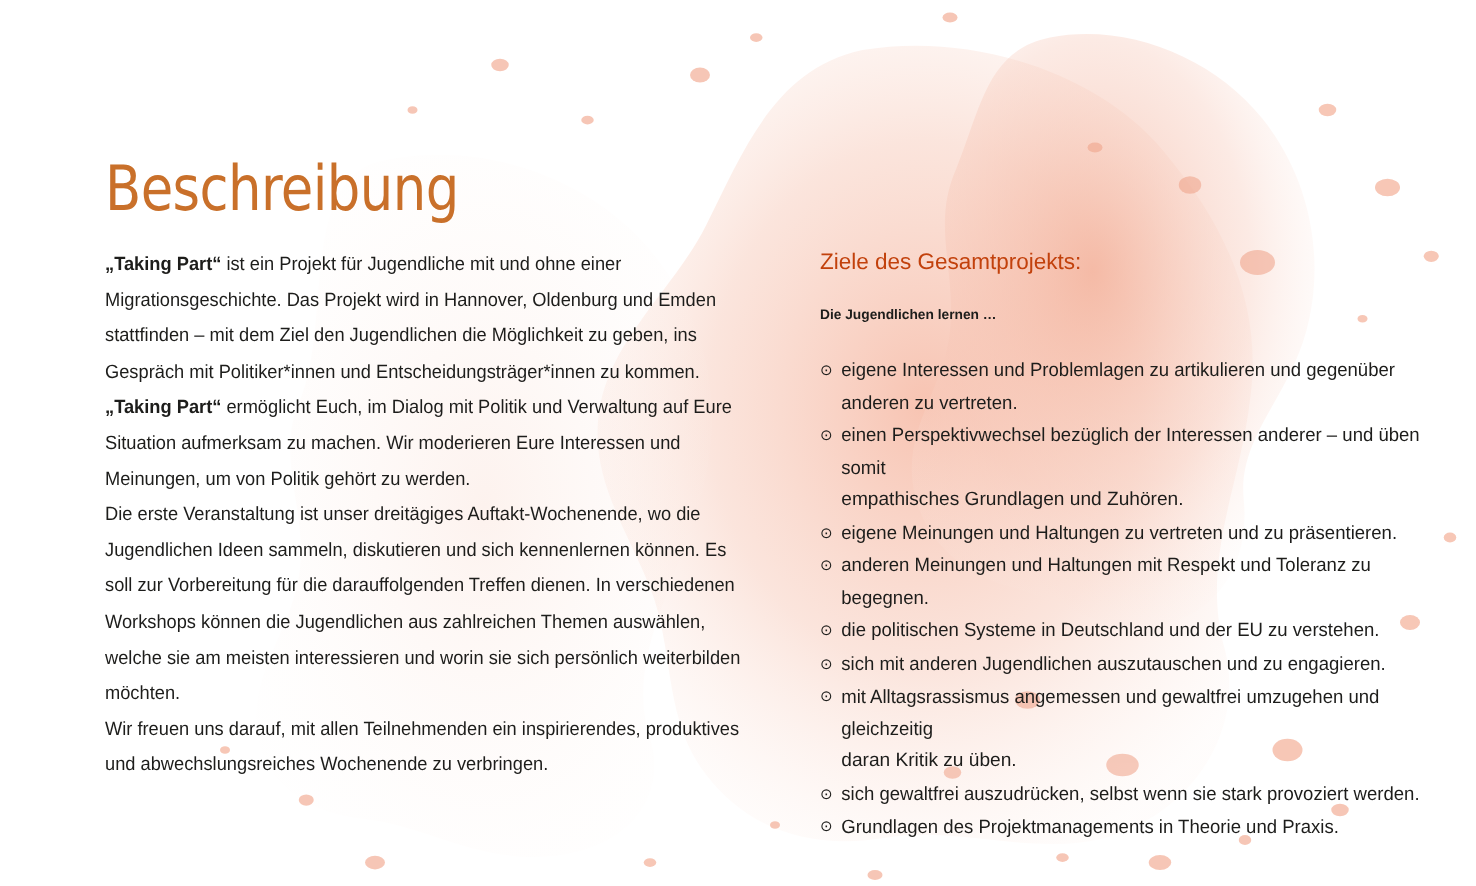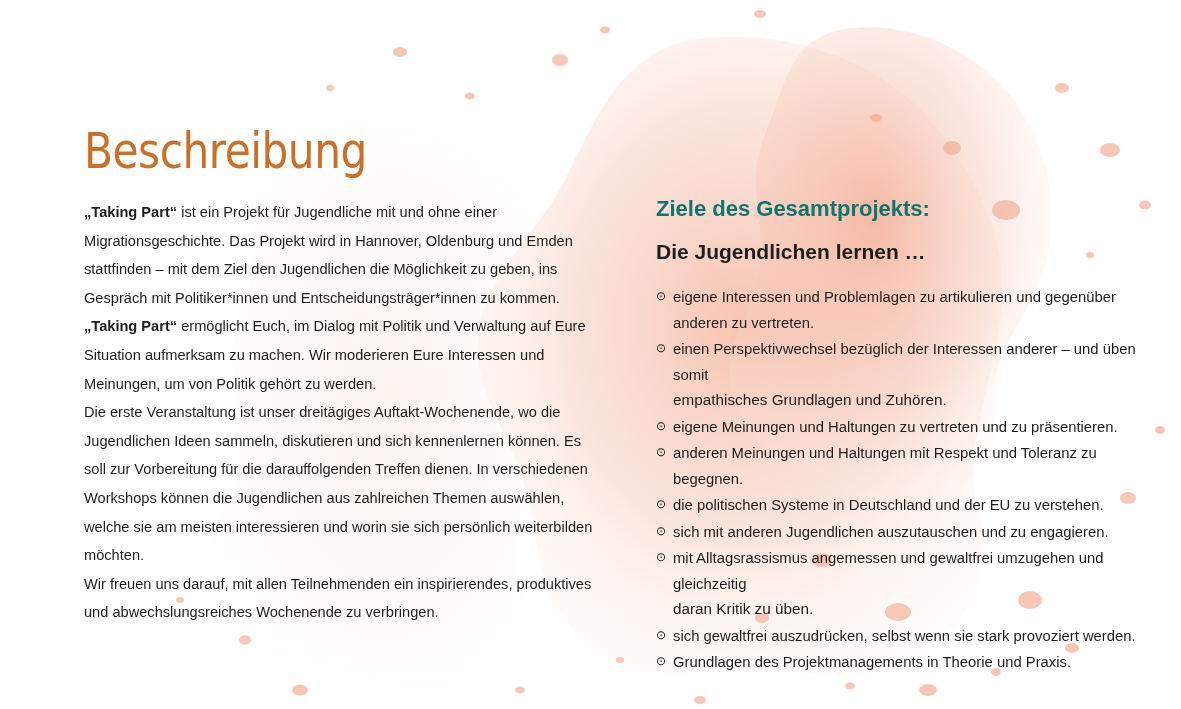--- a/index.html
+++ b/index.html
@@ -71,28 +71,28 @@
   }
 
   .col-right {
     position: absolute;
     left: 628px;
     top: 198px;
     width: 510px;
     color: #1d1d1b;
   }
   .goals-title {
-    font-size: 22px;
+    font-size: 18px;
     line-height: 22px;
-    font-weight: 700;
-    color: #0f766e;
+    font-weight: 400;
+    color: #c2410c;
     margin: 0 0 22px 0;
   }
   .goals-sub {
-    font-size: 21px;
+    font-size: 11px;
     line-height: 20px;
     font-weight: 700;
     color: #1d1d1b;
     margin: 0 0 22px 0;
   }
   ul.goals-list {
     list-style: none;
     margin: 0;
     padding: 0;
     font-size: 15.3px;

